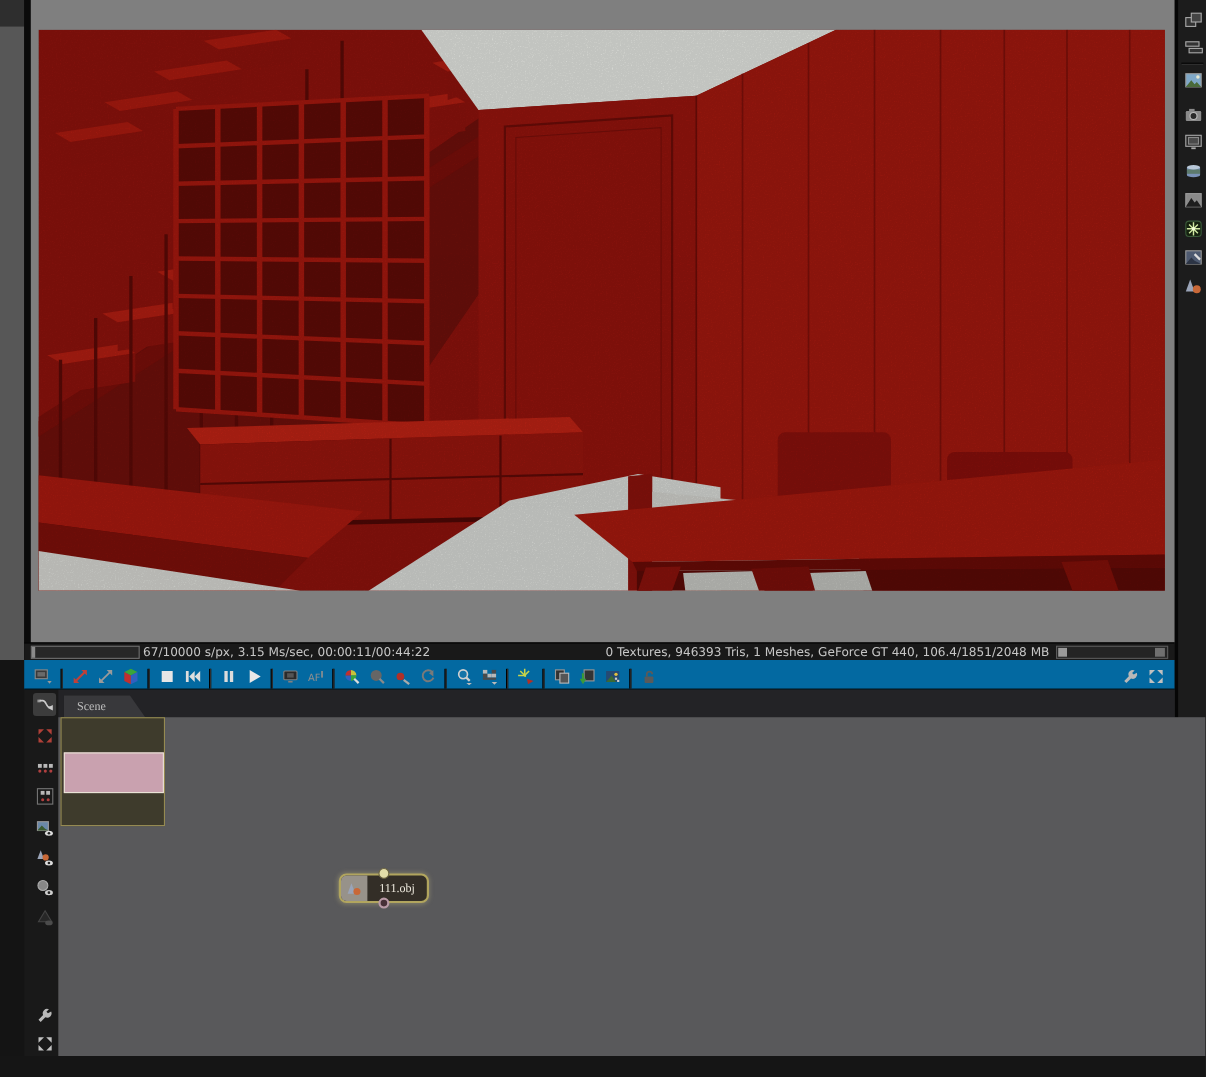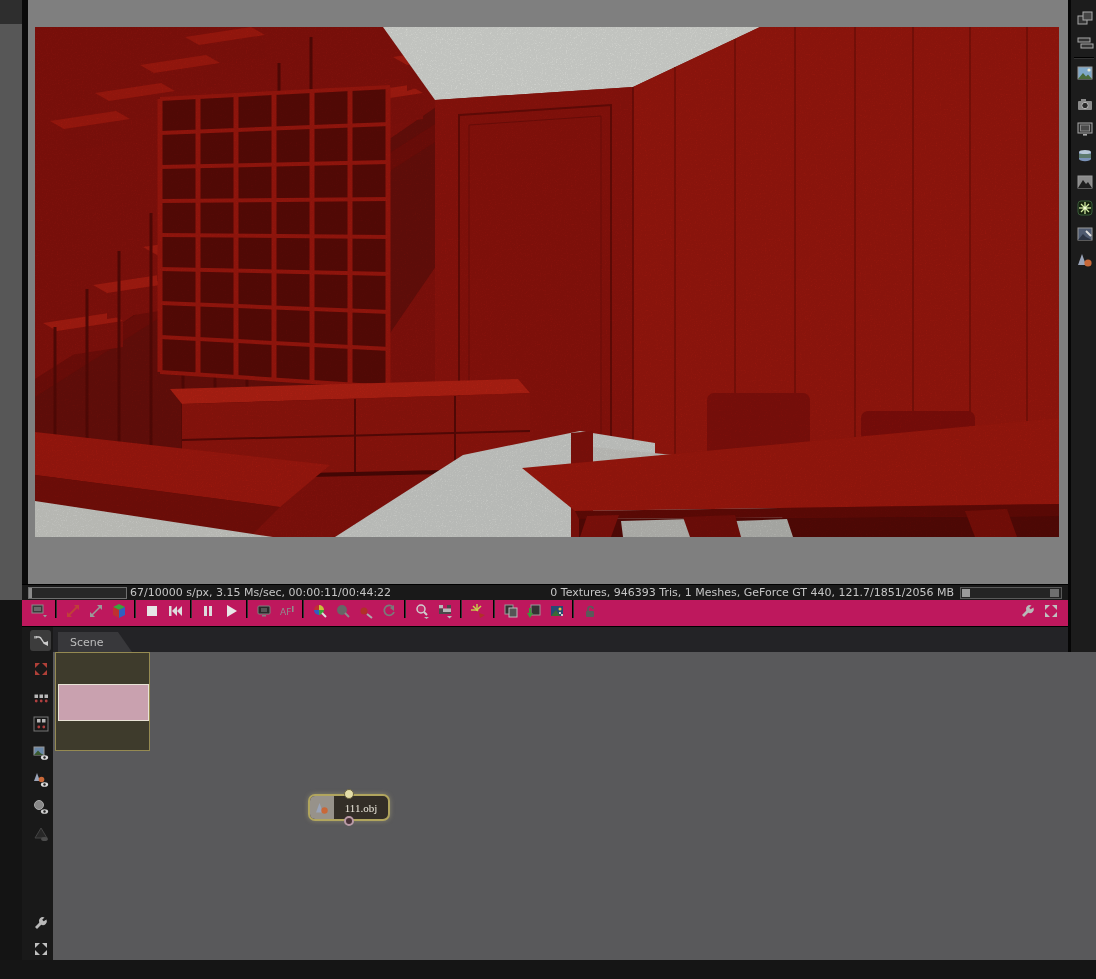--- a/index.html
+++ b/index.html
@@ -16,38 +16,38 @@
   
   #statusbar{left:22px;top:584px;width:1046px;height:16px;background:#191919;border-top:1px solid #000;font-size:11px;}
   #render-progress{left:6px;top:2px;width:97px;height:10px;border:1px solid #6f6f6f;background:#272727;}
   #render-progress .fill{position:absolute;left:0;top:0;width:3px;height:10px;background:#8b8b8b;}
   #status-left{left:108px;top:1px;white-space:nowrap;}
   #status-right{right:114px;top:1px;white-space:nowrap;}
   #memory-bar{right:6px;top:2px;width:100px;height:10px;border:1px solid #5a5a5a;background:#242424;}
   #memory-bar .fill{position:absolute;left:1px;top:1px;width:8px;height:8px;background:#9a9a9a;}
   #memory-bar .handle{position:absolute;right:2px;top:1px;width:9px;height:8px;background:#6f6f6f;}
   
-  #toolbar{left:22px;top:600px;width:1046px;height:27px;background:#be185d;border-bottom:1px solid #000;
-           display:flex;align-items:flex-start;padding:0 6px;box-sizing:border-box;}
+  #toolbar{left:22px;top:600px;width:1046px;height:27px;background:#0369a1;border-bottom:1px solid #000;
+           display:flex;align-items:flex-end;padding:0 6px;box-sizing:border-box;}
   .tb-icon{width:23px;height:22px;display:flex;align-items:center;justify-content:center;border-radius:3px;flex:0 0 auto;}
   .vsep{width:1px;height:18px;background:#000;border-right:1px solid #333;margin:0 4px;flex:0 0 auto;}
   .spacer{flex:1 1 auto;}
   
   #rightcol{left:1068px;top:0;width:28px;height:960px;background:#1c1c1c;border-left:3px solid #060606;box-sizing:border-box;}
   .rc-icon{position:absolute;left:4px;width:20px;height:20px;display:flex;align-items:center;justify-content:center;}
   .hsep{position:absolute;left:3px;width:20px;height:1px;background:#000;border-bottom:1px solid #333;}
   
   #nodeeditor{left:22px;top:627px;width:1046px;height:333px;background:#191919;}
   #ne-toolbar{position:absolute;left:6px;top:0;width:25px;height:333px;}
   .ne-icon{position:absolute;left:2px;width:21px;height:21px;display:flex;align-items:center;justify-content:center;border-radius:3px;}
   .ne-icon.active{background:#3c3c3c;}
   #ne-tabbar{position:absolute;left:31px;top:0;width:1015px;height:25px;background:#232326;}
   #ne-tab{position:absolute;left:5px;bottom:0;width:74px;height:20px;background:#38383b;color:#bdbdbd;font-size:11px;
           display:flex;align-items:center;padding-left:12px;box-sizing:border-box;
-          clip-path:polygon(0 0,calc(100% - 14px) 0,100% 100%,0 100%);}
+          clip-path:polygon(0 0,calc(100% - 14px) 0,100% 100%,0 100%);font-family:Liberation Serif, serif;}
   #ne-canvas{position:absolute;left:31px;top:25px;width:1063px;height:308px;background:#59595b;font-family:Liberation Serif, serif;}
   #minimap{position:absolute;left:2px;top:0;width:95px;height:99px;background:#3e3b2c;border:1px solid #958a52;box-sizing:border-box;}
   #minimap .view{position:absolute;left:2px;top:31px;width:89px;height:35px;background:#c9a1af;border:1px solid #e9e3d6;}
   #node{position:absolute;left:255px;top:142px;width:82px;height:27px;border:2px solid #b1a55e;border-radius:7px;
         background:#332e27;display:flex;align-items:center;box-sizing:border-box;box-shadow:0 0 5px rgba(220,210,140,.35);}
   #node .cell{width:24px;height:23px;background:#97928a;border-radius:5px 0 0 5px;display:flex;align-items:center;justify-content:center;}
   #node .lbl{flex:1;text-align:center;font-size:11px;color:#ece8dc;}
   .pin{position:absolute;left:50%;margin-left:-5px;width:10px;height:10px;border-radius:50%;box-sizing:border-box;}
   #pin-top{top:-7px;background:#e3dda8;border:1px solid #6b6340;}
   #pin-bottom{bottom:-7px;background:#473037;border:2px solid #b99aa6;}
@@ -183,21 +183,21 @@
       <rect width="1024" height="510" filter="url(#grain)" opacity="0.16"></rect>
     </svg>
   </div>
 </div>
 
 <div class="abs" id="statusbar">
   <div class="abs" id="render-progress">
         <div class="fill"></div>
       </div>
   <div class="abs" id="status-left">67/10000 s/px, 3.15 Ms/sec, 00:00:11/00:44:22</div>
-  <div class="abs" id="status-right">0 Textures, 946393 Tris, 1 Meshes, GeForce GT 440, 121.7/1851/2056 MB</div>
+  <div class="abs" id="status-right">0 Textures, 946393 Tris, 1 Meshes, GeForce GT 440, 106.4/1851/2048 MB</div>
   <div class="abs" id="memory-bar">
         <div class="fill"></div>
         <div class="handle"></div>
       </div>
 </div>
 
 <div class="abs" id="toolbar">
   <div class="tb-icon">
         <svg width="17" height="16">
           <rect x="1" y="2" width="11" height="8" fill="#3a3a3a" stroke="#8a8a8a"></rect>

